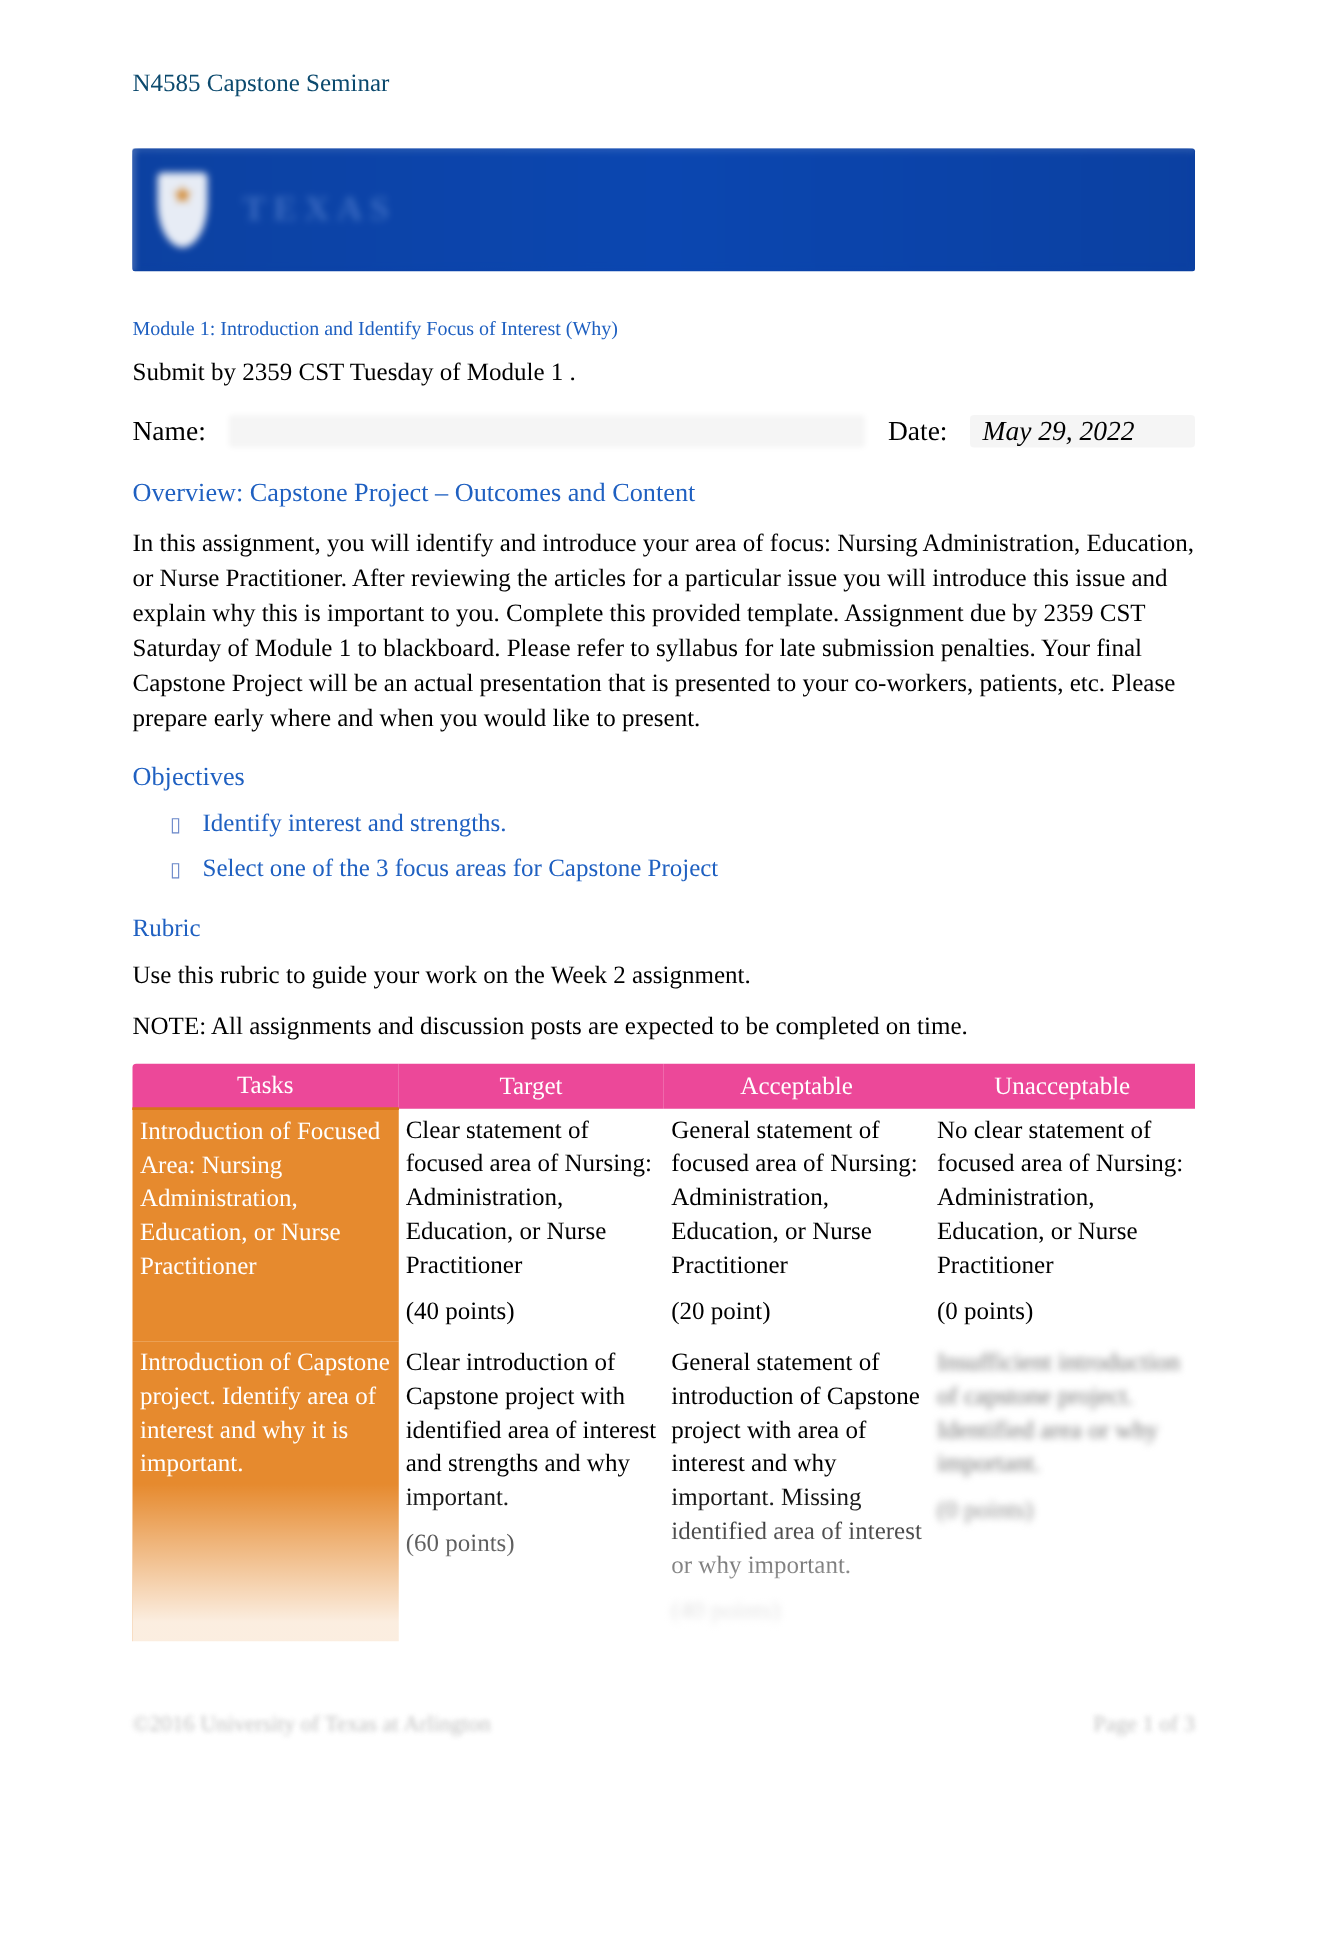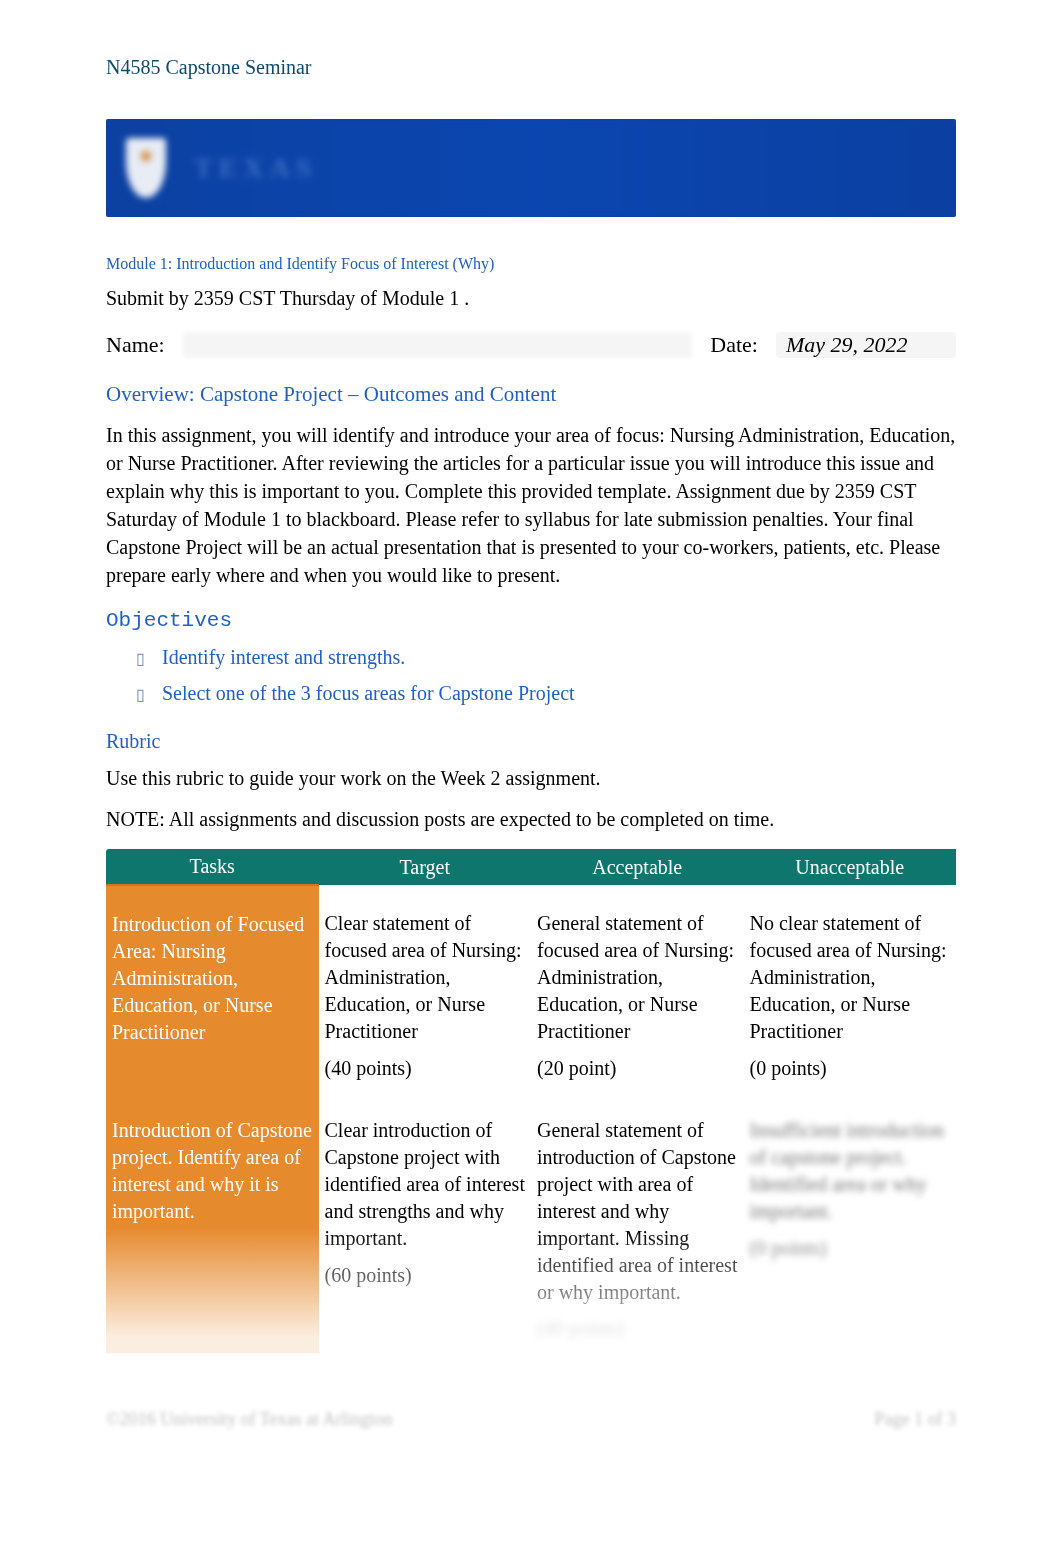--- a/index.html
+++ b/index.html
@@ -18,23 +18,23 @@
     .rd-field { height:26px; background:rgba(0,0,0,.04); border-radius:3px; }
     .rd-name { flex:1; filter:blur(2px); }
     .rd-date { width:180px; padding-left:10px; display:flex; align-items:center;font-style:italic; }
     .body-para { font-size:20px; line-height:1.4; margin-bottom:20px; }
     .obj-list { list-style:none; padding-left:30px; margin-bottom:22px; }
     .obj-list li { display:flex; align-items:flex-start; margin:10px 0; font-size:20px; color:#1f60c1; }
     .obj-list li .bullet { font-family:Arial,sans-serif; color:#6b88c9; width:26px; font-size:16px; line-height:26px; }
     .note-line { font-size:20px; margin:8px 0 18px; }
     .tbl-wrap { position:relative; }
     .tbl { width:100%; border-collapse:collapse; table-layout:fixed; }
-    .tbl th { background:#0f766e; color:#fff; font-weight:400; font-size:20px; padding:6px 12px; text-align:center; }
+    .tbl th { background:#ec4899; color:#fff; font-weight:400; font-size:20px; padding:6px 12px; text-align:center; }
     .tbl th:first-child { border-top-left-radius:3px; border-bottom:2px solid #d77418; }
-    .tbl td { vertical-align:top; font-size:20px; padding:25px 6px 10px; line-height:1.35; }
+    .tbl td { vertical-align:top; font-size:20px; padding:4px 6px 10px; line-height:1.35; }
     .task-cell { background:#e68a2e; color:#fff; }
     .tbl .pts { display:block; margin-top:10px; }
     .fade-blur { position:absolute; left:0; right:0; bottom:-4px; height:130px; pointer-events:none; background:linear-gradient(180deg, rgba(255,255,255,0) 0%, rgba(255,255,255,.85) 85%); }
     .row2-unaccept { filter:blur(3px); color:#777; }
     .row2-accept-pts { filter:blur(3px); color:#777; }
     .footer { display:flex; justify-content:space-between; margin-top:56px; font-size:18px; color:#b0b0b0; filter:blur(2px); opacity:.8; }
   </style>
 </head>
 <body>
 
@@ -44,35 +44,35 @@
 
   <div class="banner-wrap">
     <div class="banner">
       <div class="banner-shield"></div>
       <div class="banner-texas">TEXAS</div>
     </div>
     <div class="banner-blur"></div>
   </div>
 
   <div class="h-blue">Module 1: Introduction and Identify Focus of Interest (Why)</div>
-  <div class="sub-line">Submit by 2359 CST Thursday of Module 1          .</div>
+  <div class="sub-line">Submit by 2359 CST Tuesday of Module 1          .</div>
 
   <div class="row-nd">
     <span>Name:</span>
     <span class="rd-field rd-name"></span>
     <span>Date:</span>
     <span class="rd-field rd-date">
       <span>May 29, 2022</span>
     </span>
   </div>
 
   <div class="h-blue" style="font-size:21px;">Overview: Capstone Project – Outcomes and Content</div>
   <div class="body-para">In this assignment, you will identify and introduce your area of focus: Nursing Administration, Education, or Nurse Practitioner.       After reviewing the articles for a particular issue you will introduce this issue and explain why this is important to you. Complete this provided template. Assignment due by 2359 CST Saturday of Module 1 to blackboard.          Please refer to syllabus for late submission penalties. Your final Capstone Project will be an actual presentation that is presented to your co-workers, patients, etc.          Please prepare early where and when you would like to present.</div>
 
-  <div class="h-blue" style="font-size:21px;font-family:Liberation Mono, monospace;">Objectives</div>
+  <div class="h-blue" style="font-size:21px;">Objectives</div>
   <ul class="obj-list">
     <li>
       <span class="bullet">▯</span>
       <span>Identify interest and strengths.</span>
     </li>
     <li>
       <span class="bullet">▯</span>
       <span>Select one of the 3 focus areas for Capstone Project</span>
     </li>
   </ul>

